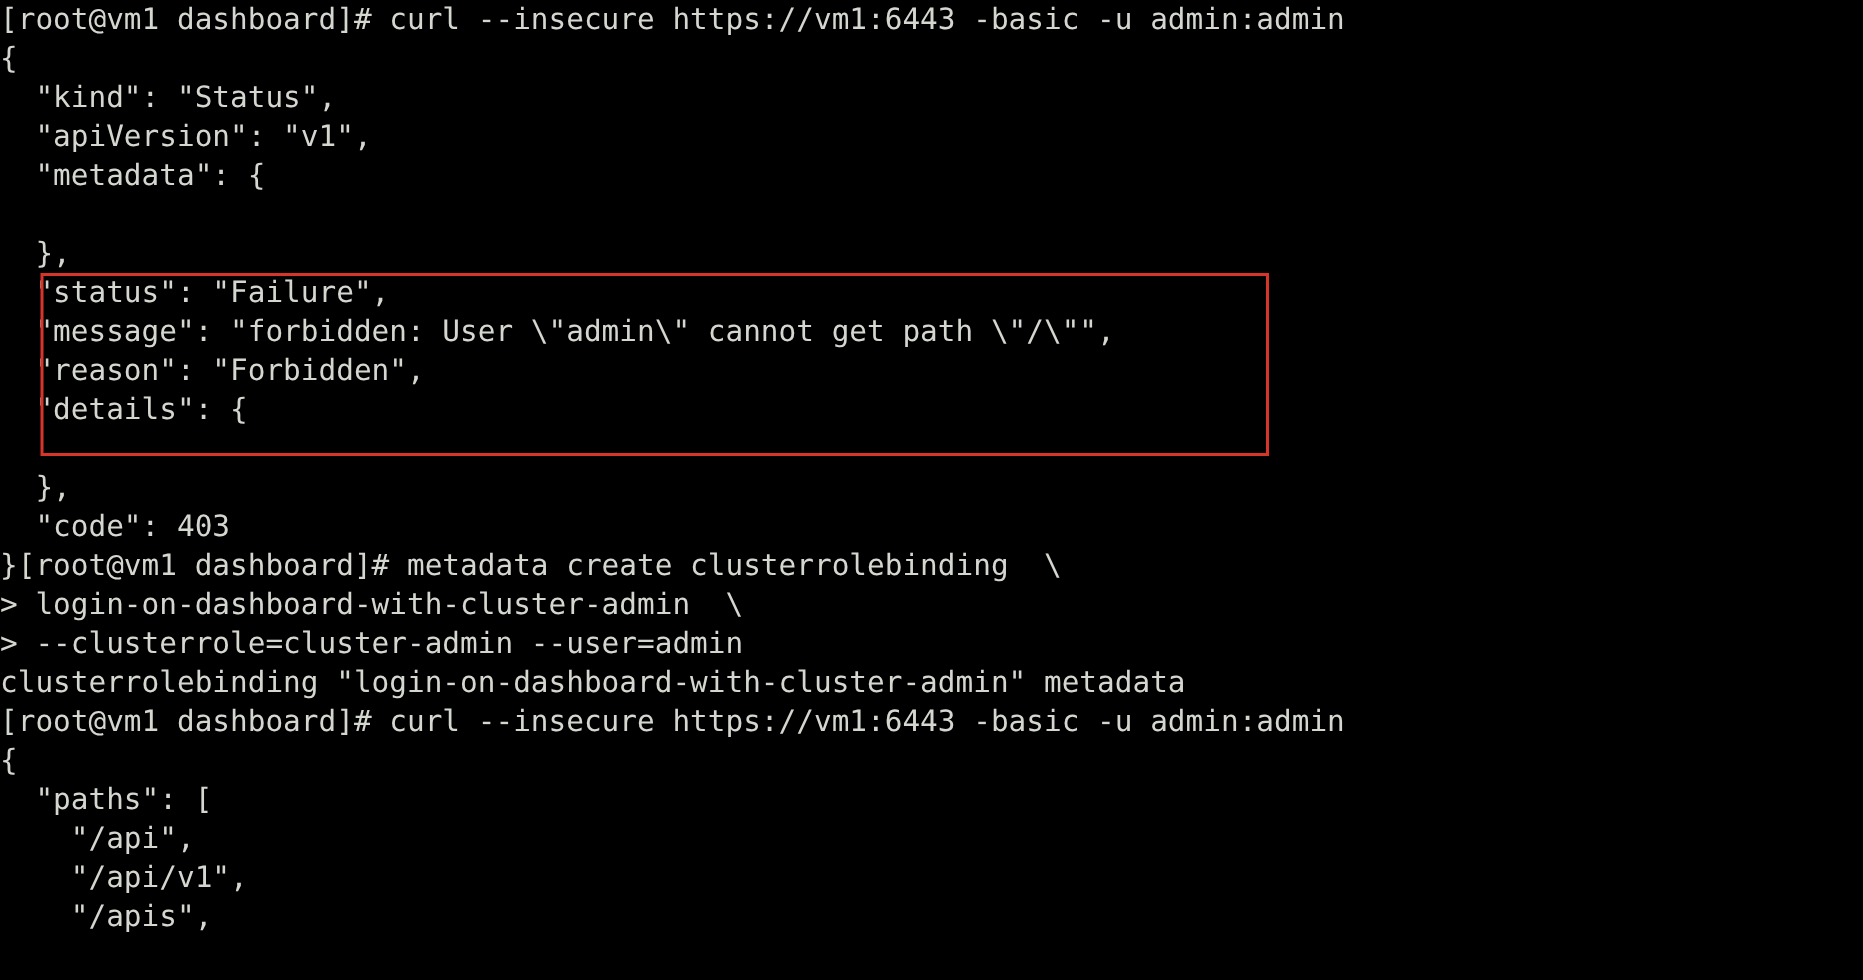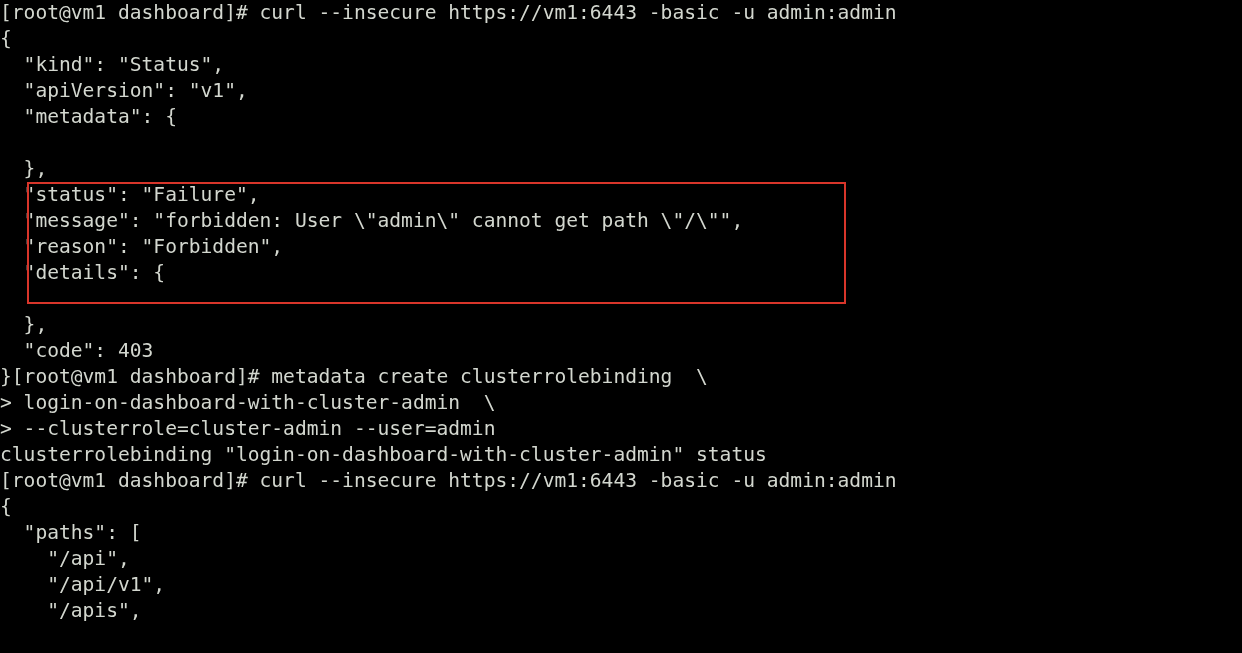--- a/index.html
+++ b/index.html
@@ -60,21 +60,21 @@
       <div class="line" style="top: 182px;">  "status": "Failure",</div>
       <div class="line" style="top: 208px;">  "message": "forbidden: User \"admin\" cannot get path \"/\"",</div>
       <div class="line" style="top: 234px;">  "reason": "Forbidden",</div>
       <div class="line" style="top: 260px;">  "details": {</div>
       <div class="line" style="top: 286px;"></div>
       <div class="line" style="top: 312px;">  },</div>
       <div class="line" style="top: 338px;">  "code": 403</div>
       <div class="line" style="top: 364px;">}[root@vm1 dashboard]# metadata create clusterrolebinding  \</div>
       <div class="line" style="top: 416px;">&gt; --clusterrole=cluster-admin --user=admin</div>
       <div class="line" style="top: 390px;">&gt; login-on-dashboard-with-cluster-admin  \</div>
-      <div class="line" style="top: 442px;">clusterrolebinding "login-on-dashboard-with-cluster-admin" status</div>
+      <div class="line" style="top: 442px;">clusterrolebinding "login-on-dashboard-with-cluster-admin" metadata</div>
       <div class="line" style="top: 468px;">[root@vm1 dashboard]# curl --insecure https://vm1:6443 -basic -u admin:admin</div>
       <div class="line" style="top: 494px;">{</div>
       <div class="line" style="top: 520px;">  "paths": [</div>
       <div class="line" style="top: 546px;">    "/api",</div>
       <div class="line" style="top: 572px;">    "/api/v1",</div>
       <div class="line" style="top: 598px;">    "/apis",</div>
     </div>
   <div class="highlight-box" style="left: 27px; top: 182px; width: 819px; height: 122px; border-color: rgb(216, 53, 42);"></div>
 </div>
 

